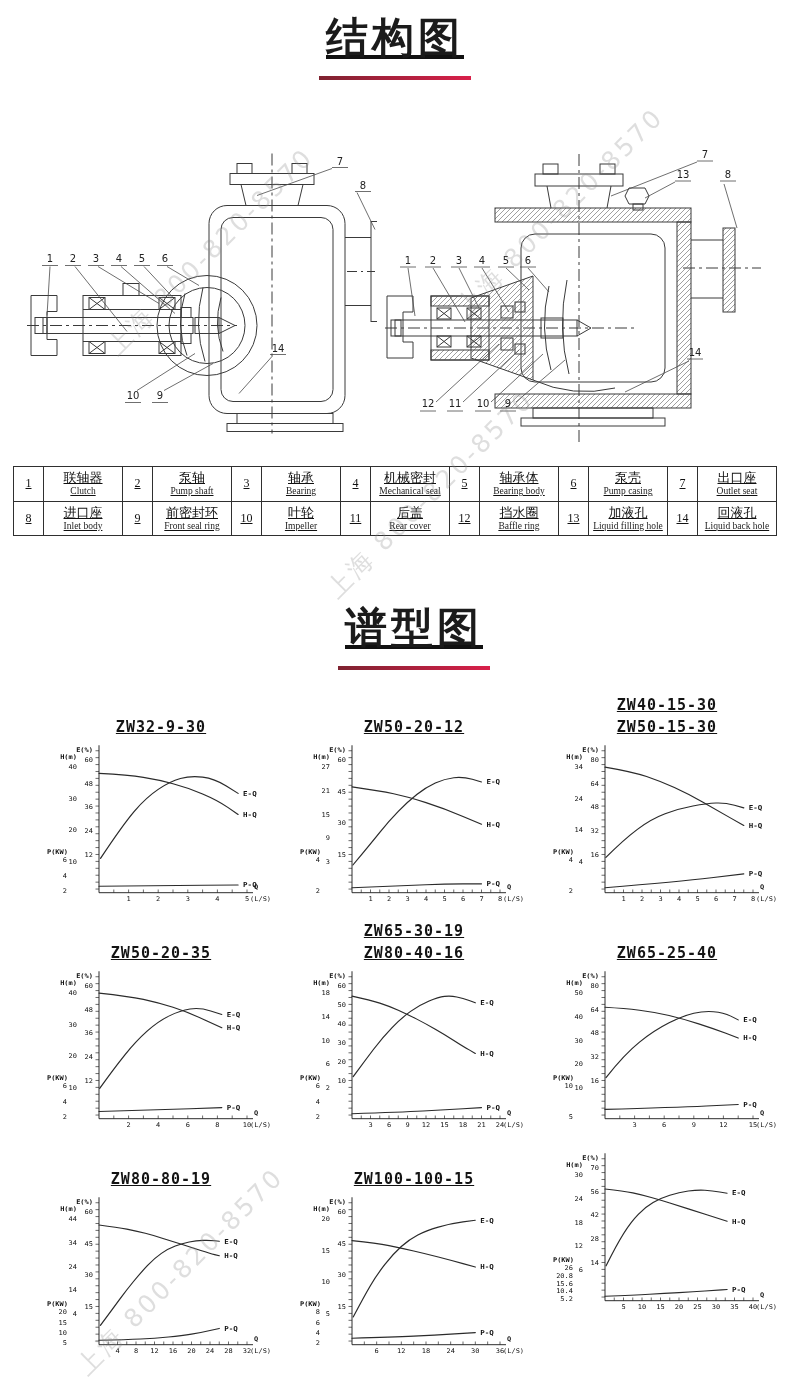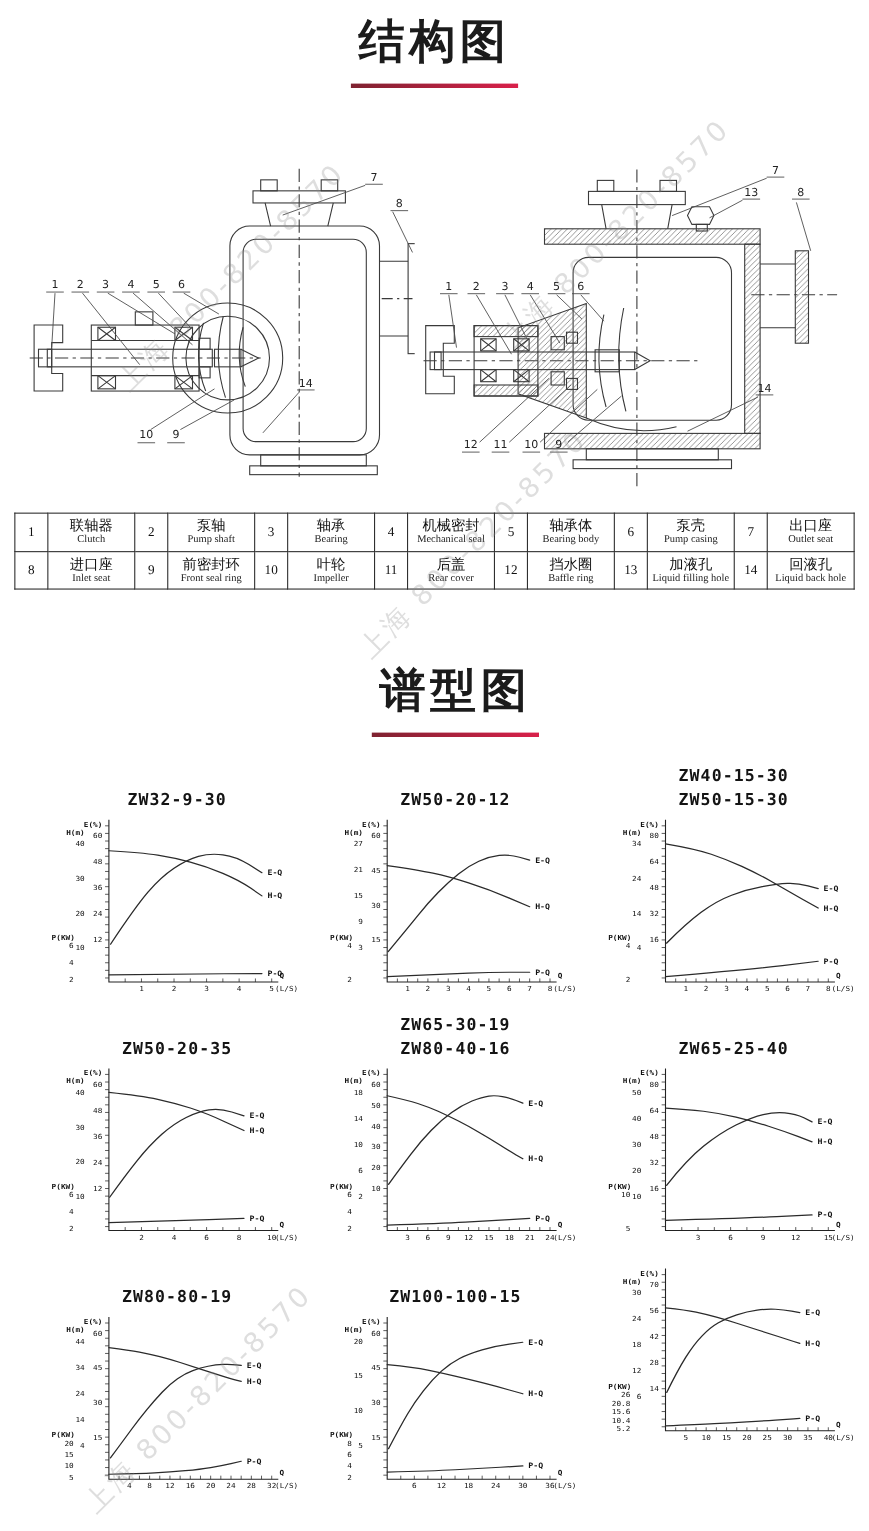--- a/index.html
+++ b/index.html
@@ -1,18 +1,18 @@
 <!DOCTYPE html>
 <html><head>
 <meta charset="utf-8">
 <style>
   html,body{margin:0;padding:0;}
   body{width:790px;height:1392px;background:#ffffff;position:relative;overflow:hidden;
        font-family:"Liberation Sans",sans-serif;color:#111;}
-  .sec{margin:0;}
+  .sec{margin:0;text-decoration:underline;}
   .sec-title{text-align:center;font-weight:bold;font-size:42px;letter-spacing:4px;color:#1b1b1b;}
   .accent-bar{width:152px;height:4px;margin:10px auto 0;background:linear-gradient(90deg,#7e2230,#d9204a);}
   .top{padding-top:10px;}
   .diagrams{display:flex;justify-content:center;align-items:flex-start;gap:6px;margin-top:66px;height:304px;}
   .draw{stroke:#3a3a3a;fill:none;stroke-width:1;}
   .hatched{stroke:#3a3a3a;stroke-width:1;}
   .callout{stroke:#4a4a4a;stroke-width:0.8;fill:none;}
   text.co{font:10px "DejaVu Sans",sans-serif;fill:#222;text-anchor:middle;}
   .parts-table{margin:16px auto 0;border-collapse:collapse;width:724px;table-layout:fixed;
                font-family:"Liberation Serif",serif;}
@@ -235,21 +235,21 @@
           <td class="num">7</td>
           <td class="nm">
             <div class="pt-zh">出口座</div>
             <div class="pt-en">Outlet seat</div>
           </td>
         </tr>
         <tr>
           <td class="num">8</td>
           <td class="nm">
             <div class="pt-zh">进口座</div>
-            <div class="pt-en">Inlet seat</div>
+            <div class="pt-en">Inlet body</div>
           </td>
           <td class="num">9</td>
           <td class="nm">
             <div class="pt-zh">前密封环</div>
             <div class="pt-en">Front seal ring</div>
           </td>
           <td class="num">10</td>
           <td class="nm">
             <div class="pt-zh">叶轮</div>
             <div class="pt-en">Impeller</div>

